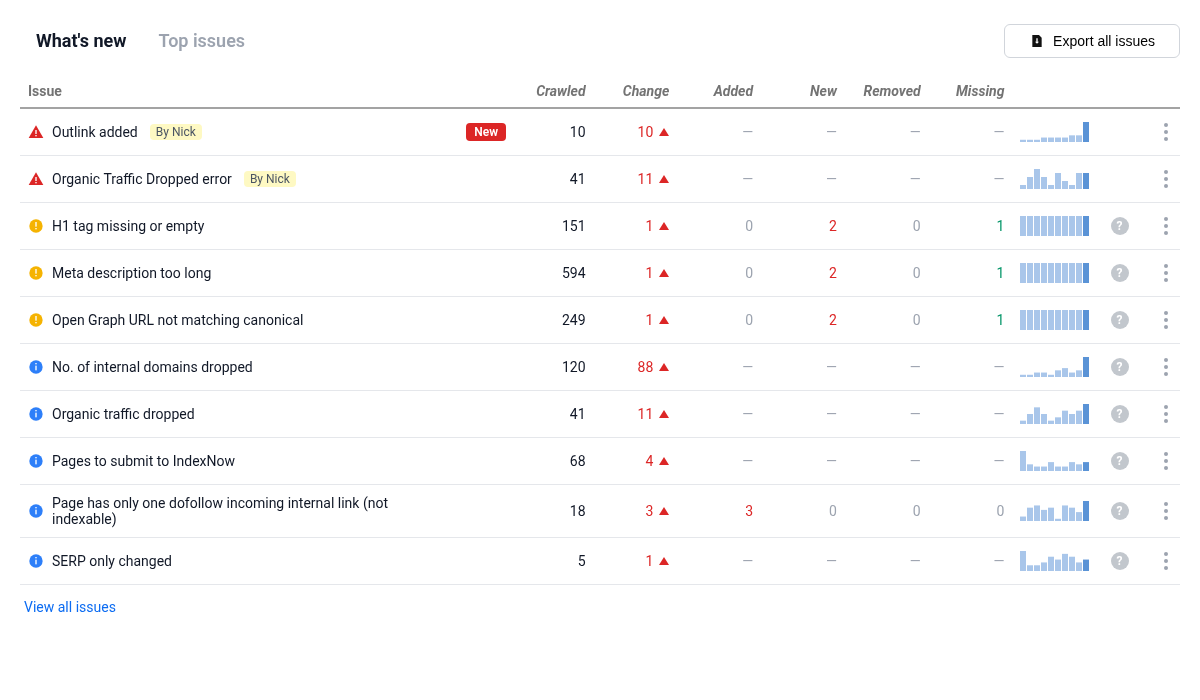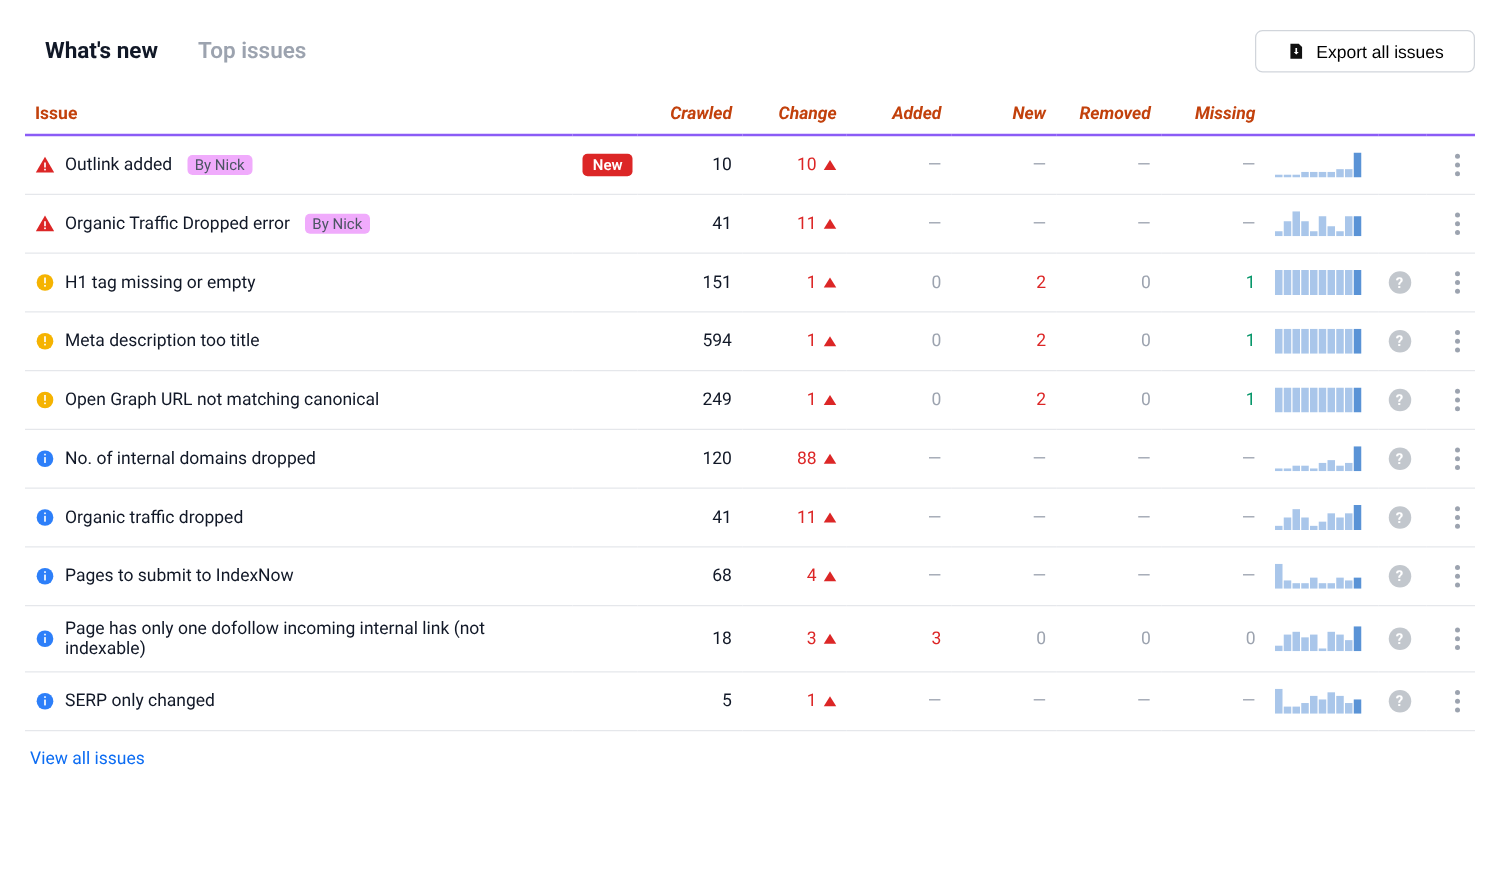--- a/index.html
+++ b/index.html
@@ -44,35 +44,35 @@
   .export-btn svg { width: 16px; height: 16px; }
   table {
     width: 100%;
     border-collapse: collapse;
     table-layout: fixed;
   }
   thead th {
     text-align: left;
     font-weight: 700;
     font-size: 14px;
-    color: #c2410c;
+    color: #737373;
     padding: 8px 8px;
-    border-bottom: 2px solid #8b5cf6;
+    border-bottom: 2px solid #a3a3a3;
     white-space: nowrap;
   }
   thead th.num { text-align: right; font-style: italic; }
   tbody tr { border-bottom: 1px solid #e5e7eb; }
   tbody td { padding: 10px 8px; vertical-align: middle; }
   tbody td.num { text-align: right; color: #111827; }
   .issue-cell { display: flex; align-items: center; gap: 8px; }
   .icon { width: 16px; height: 16px; flex-shrink: 0; display: inline-flex; align-items: center; justify-content: center; }
   .issue-name { color: #111827; }
   .by-tag {
     display: inline-block;
-    background: #f0abfc;
+    background: #fef9c3;
     color: #4b5563;
     font-size: 12px;
     padding: 1px 6px;
     border-radius: 4px;
     margin-left: 4px;
   }
   .new-badge {
     display: inline-block;
     background: #dc2626;
     color: #fff;
@@ -350,21 +350,21 @@
       <tr>
     <td>
       <div class="issue-cell">
         <span class="icon">
               <svg viewBox="0 0 24 24">
                 <circle cx="12" cy="12" r="10" fill="#f5b301"></circle>
                 <rect x="11" y="6" width="2" height="7" fill="#fff"></rect>
                 <rect x="11" y="15" width="2" height="2" fill="#fff"></rect>
               </svg>
             </span>
-        <span class="issue-name">Meta description too title</span>
+        <span class="issue-name">Meta description too long</span>
 
       </div>
     </td>
     <td class="num">
       
     </td>
     <td class="num">594</td>
     <td class="num">
       <span class="change">
             <span>1</span>

